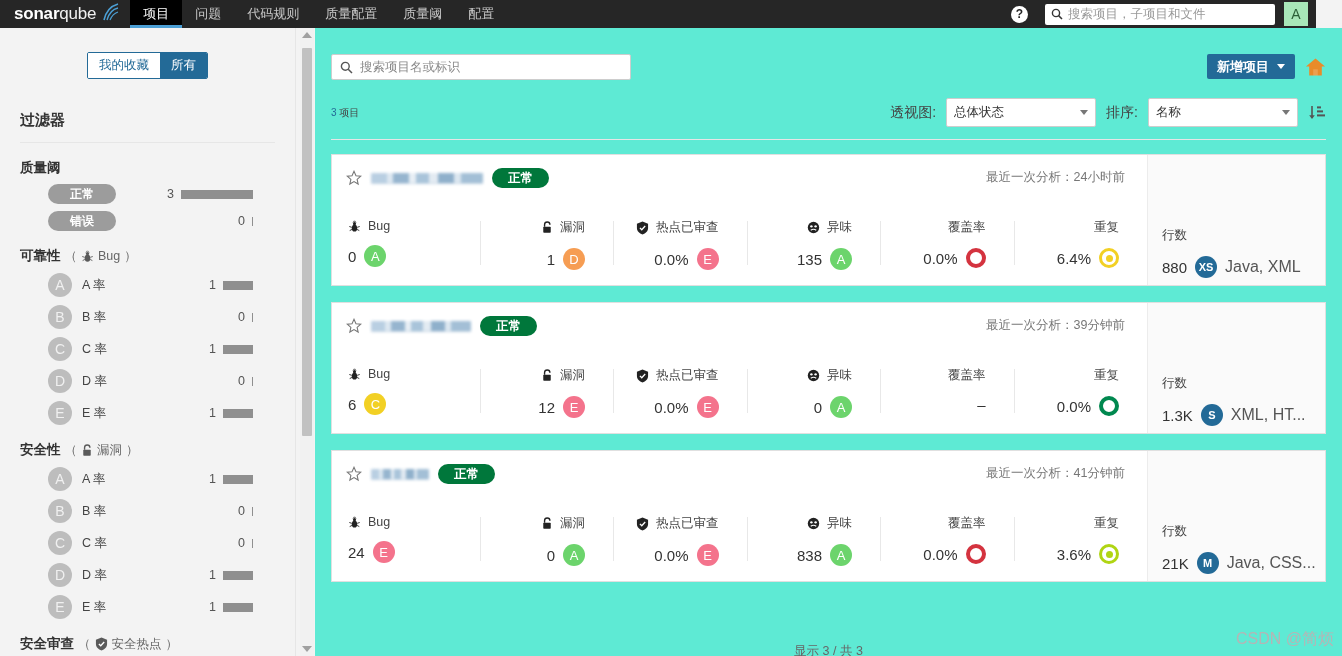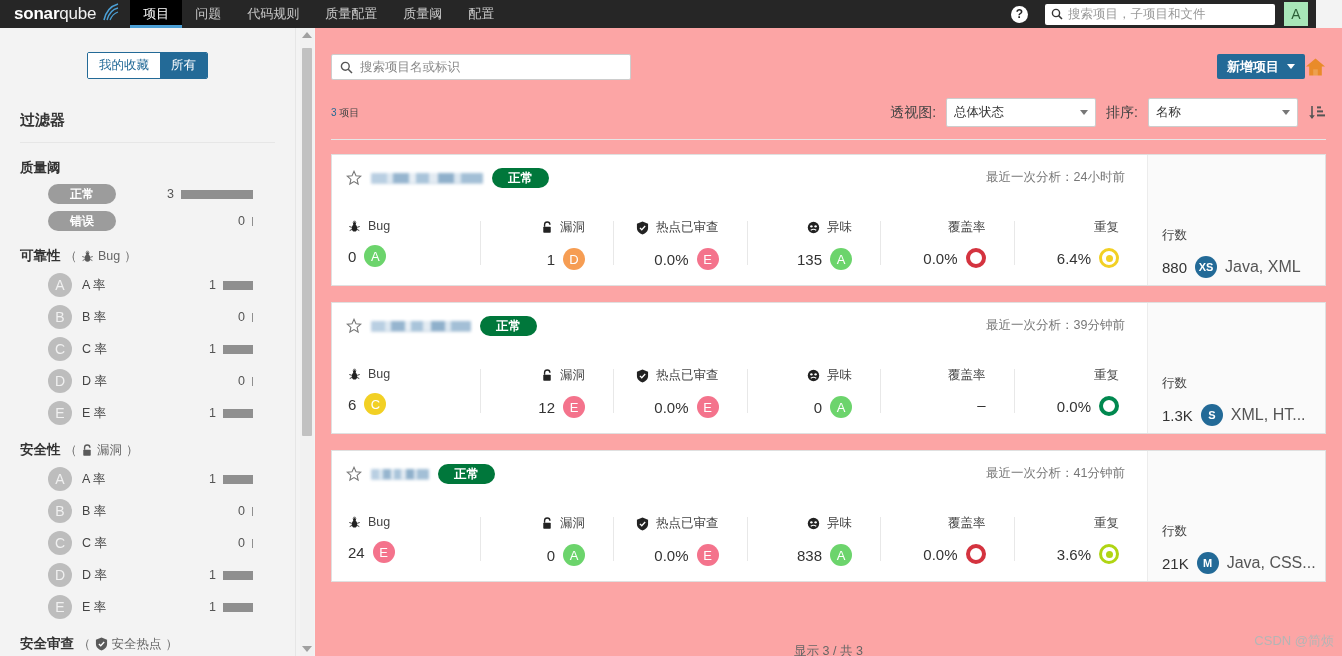--- a/index.html
+++ b/index.html
@@ -141,34 +141,34 @@
     position: absolute; bottom: 4px; left: 2px;
     width: 0; height: 0;
     border-left: 5px solid transparent; border-right: 5px solid transparent;
     border-top: 6px solid #a0a0a0;
   }
 
   
   #main {
     position: absolute; top: 28px; left: 315px;
     width: 1027px; height: 628px;
-    background: #fca5a5;
+    background: #5eead4;
     padding: 0 16px;
     overflow: hidden;
   }
   .search-row { padding-top: 26px; display: flex; align-items: flex-start; }
   .proj-search {
     width: 300px; height: 26px; background: #fff;
     border: 1px solid #cdcdcd; border-radius: 2px;
     display: flex; align-items: center; gap: 7px;
     padding: 0 8px; cursor: text;
   }
   .proj-search .ph { color: #888; font-size: 12.5px; }
   .new-project-wrap {
-    margin-left: auto; display: flex; align-items: center; 
+    margin-left: auto; display: flex; align-items: center; gap: 10px;
   }
   .btn-primary {
     background: #236a97; color: #fff; border-radius: 2px;
     height: 25px; padding: 0 10px;
     display: flex; align-items: center; gap: 8px;
     font-size: 13px; font-weight: bold; cursor: pointer;
   }
   .caret-dn {
     width: 0; height: 0;
     border-left: 4px solid transparent; border-right: 4px solid transparent;
@@ -280,21 +280,21 @@
     display: flex; align-items: center; justify-content: center;
   }
   .langs { font-size: 16px; color: #555; white-space: nowrap; }
 
   .footer-note {
     position: absolute; left: 0; right: 0; bottom: -4px;
     text-align: center; font-size: 12.5px; color: #666;
   }
   .watermark {
     position: absolute; right: 8px; bottom: 6px;
-    font-size: 13px; color: #b5b5b5;
+    font-size: 16px; color: #b5b5b5;
   }
 </style>
 </head>
 <body>
 
 <div id="topnav">
   <div class="brand">
     <b>sonar</b>
       <span class="light">qube</span>
     <span class="swoosh">

